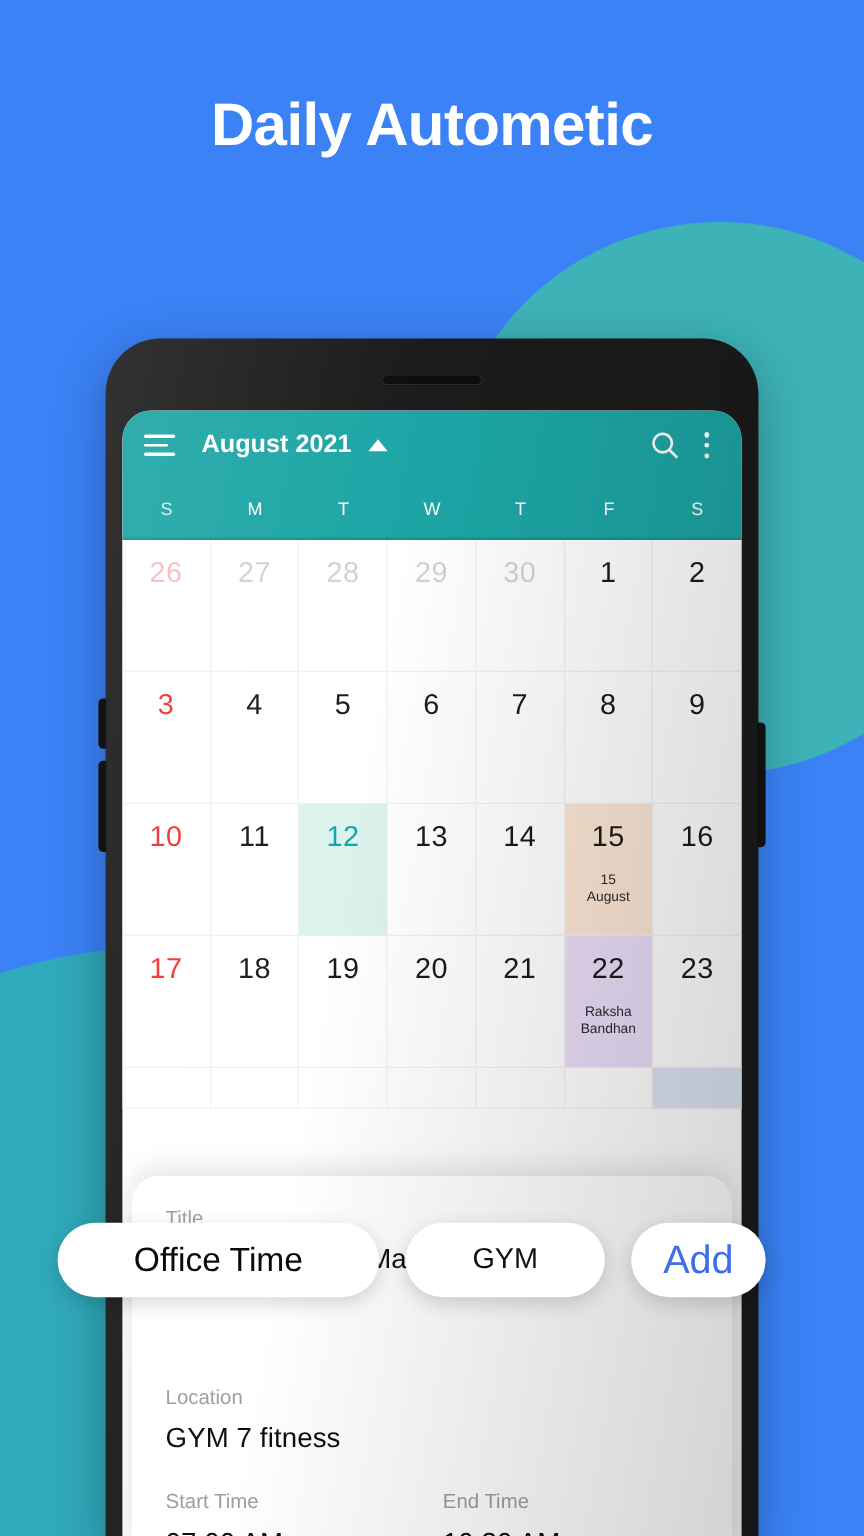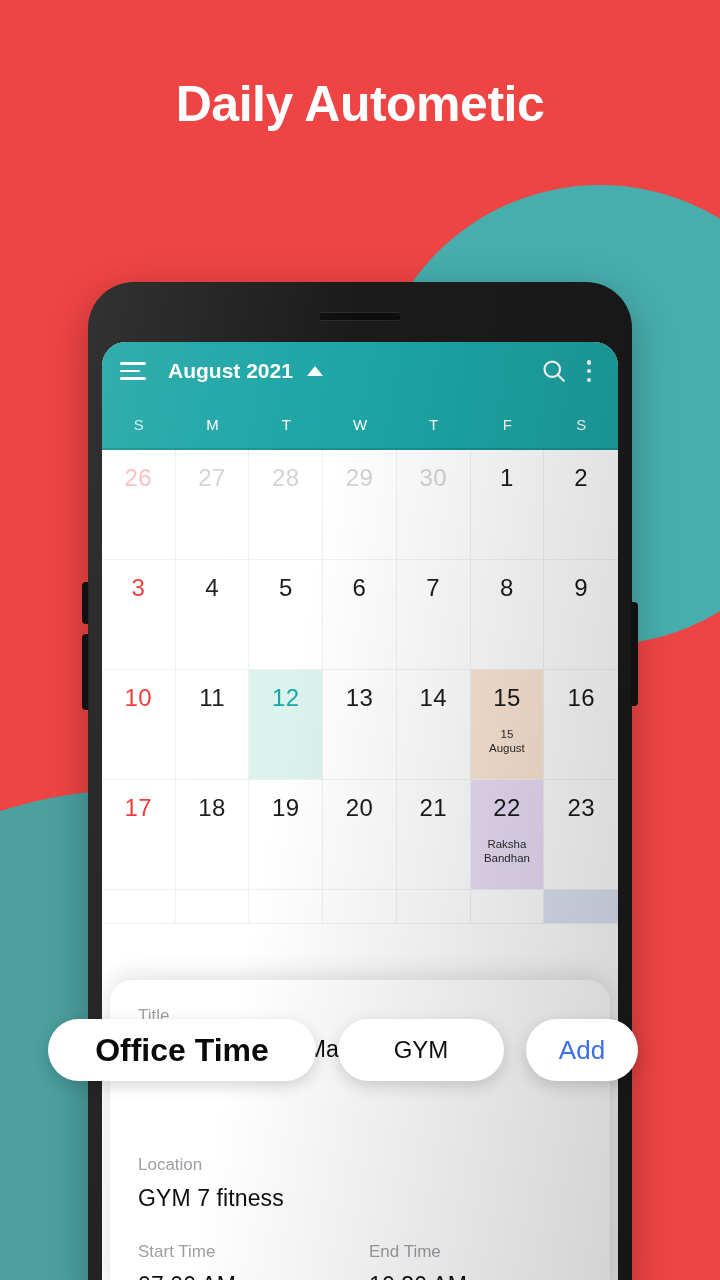--- a/index.html
+++ b/index.html
@@ -8,21 +8,21 @@
     background: #ffffff;
   }
   body {
     font-family: "Liberation Sans", sans-serif;
   }
   .screen {
     position: relative;
     width: 720px;
     height: 1280px;
     overflow: hidden;
-    background: #ef4444;
+    background: #3b82f6;
   }
 
   
   .blob-top-right {
     position: absolute;
     right: -110px;
     top: 185px;
     width: 460px;
     height: 460px;
     border-radius: 50%;
@@ -290,33 +290,33 @@
     border-radius: 40px;
     box-shadow: 0 5px 16px rgba(0,0,0,.16);
     display: flex;
     align-items: center;
     justify-content: center;
     height: 62px;
     cursor: pointer;
   }
   .chip.primary {
     width: 268px;
-    font-size: 32px;
-    font-weight: 700;
+    font-size: 28px;
+    font-weight: 400;
     color: #0b0b0b;
   }
   .chip.secondary {
     width: 166px;
     font-size: 24px;
     font-weight: 400;
     color: #111;
   }
   .chip.accent {
     width: 112px;
-    font-size: 26px;
+    font-size: 33px;
     font-weight: 400;
     color: #3D6FE8;
   }
 </style>
 </head>
 <body>
 
 <div class="screen">
 
   <div class="blob-top-right"></div>

